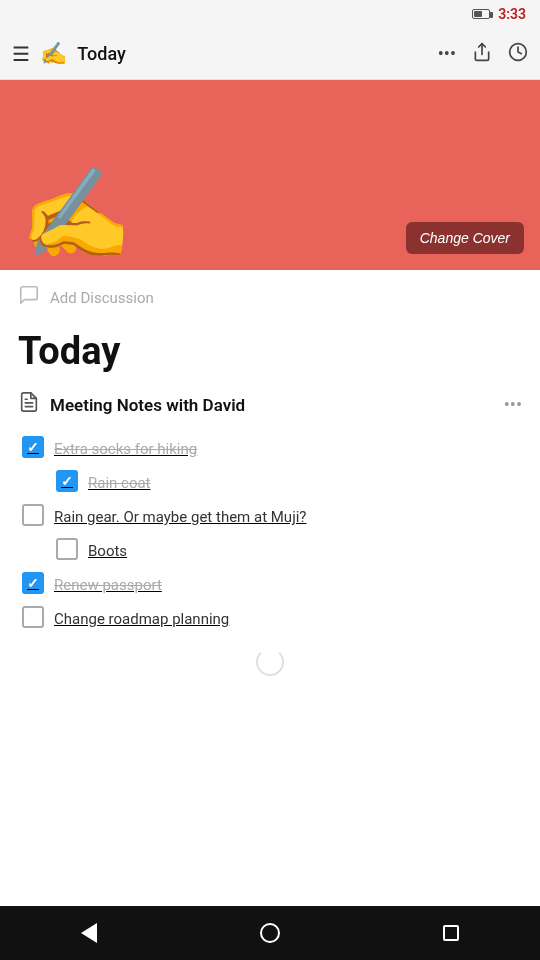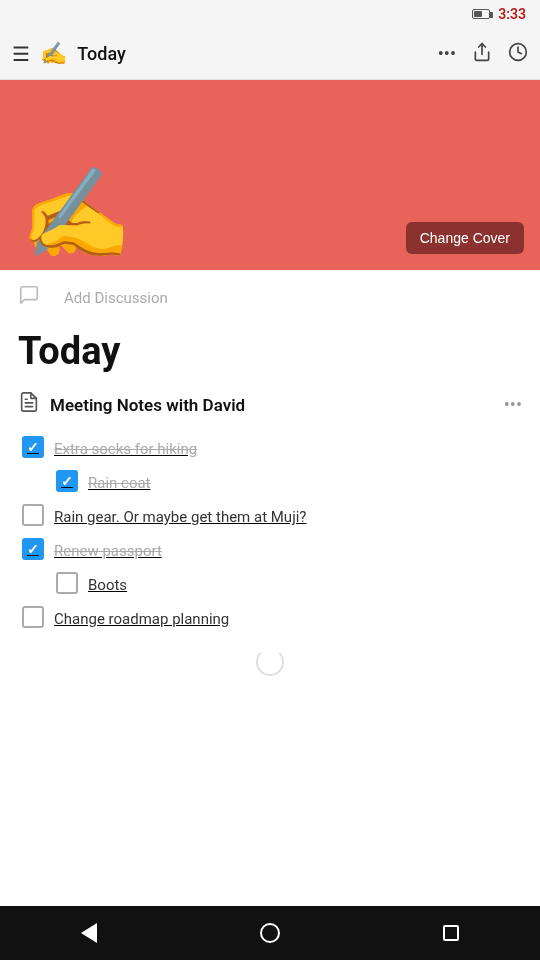--- a/index.html
+++ b/index.html
@@ -99,33 +99,34 @@
       position: absolute;
       right: 16px;
       bottom: 16px;
       background: rgba(100, 30, 30, 0.7);
       color: #fff;
       font-size: 14px;
       padding: 8px 14px;
       border-radius: 6px;
       border: none;
       cursor: pointer;
+      font-style: italic;
     }
 
     
     .content-area {
       padding: 0 18px;
       background: #fff;
     }
 
     
     .add-discussion {
       display: flex;
       align-items: center;
-      gap: 24px;
+      gap: 10px;
       padding: 14px 0 10px 0;
       color: #aaa;
       cursor: pointer;
     }
 
     .add-discussion-icon {
       font-size: 20px;
       color: #bbb;
     }
 
@@ -397,30 +398,30 @@
     <div class="check-item indented">
       <div class="checkbox checked"></div>
       <span class="check-label done">Rain coat</span>
     </div>
 
     <div class="check-item">
       <div class="checkbox"></div>
       <span class="check-label">Rain gear. Or maybe get them at Muji?</span>
     </div>
 
+    <div class="check-item indented">
+      <div class="checkbox"></div>
+      <span class="check-label">Boots</span>
+    </div>
+
     <div class="check-item">
       <div class="checkbox checked"></div>
       <span class="check-label done">Renew passport</span>
     </div>
 
-    <div class="check-item indented">
-      <div class="checkbox"></div>
-      <span class="check-label">Boots</span>
-    </div>
-
     <div class="check-item">
       <div class="checkbox"></div>
       <span class="check-label">Change roadmap planning</span>
     </div>
 
   </div>
 
   <div style="position: relative; height: 40px; margin-top: 6px;">
     <div class="loading-spinner"></div>
   </div>

